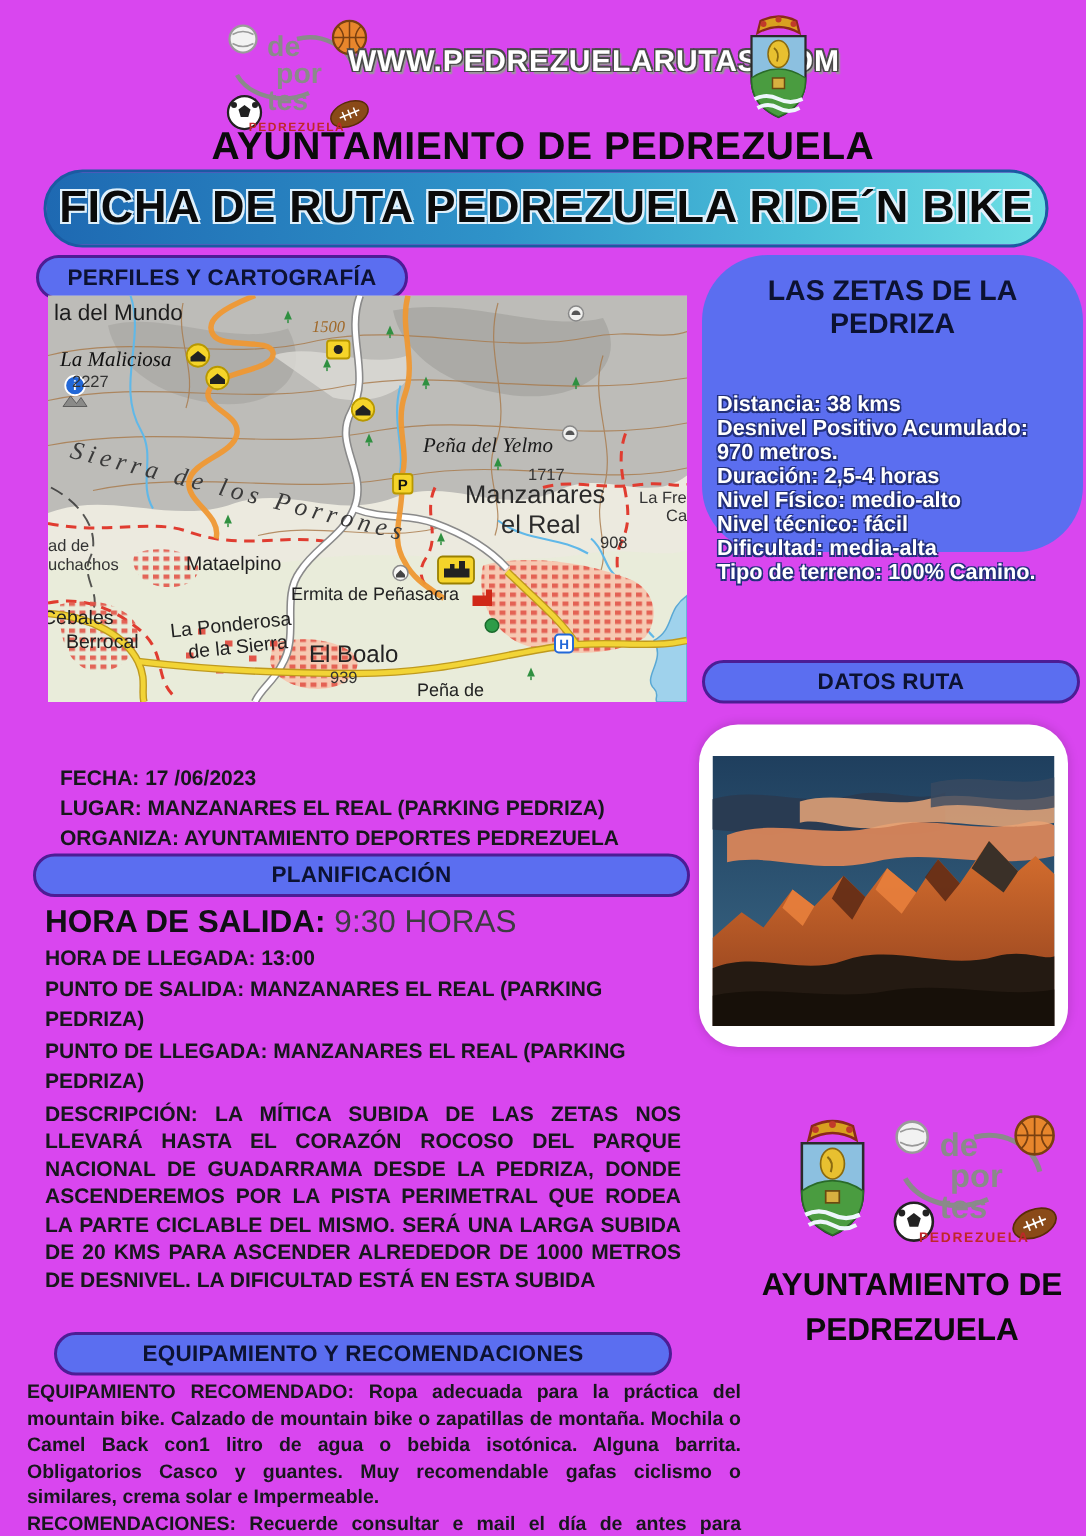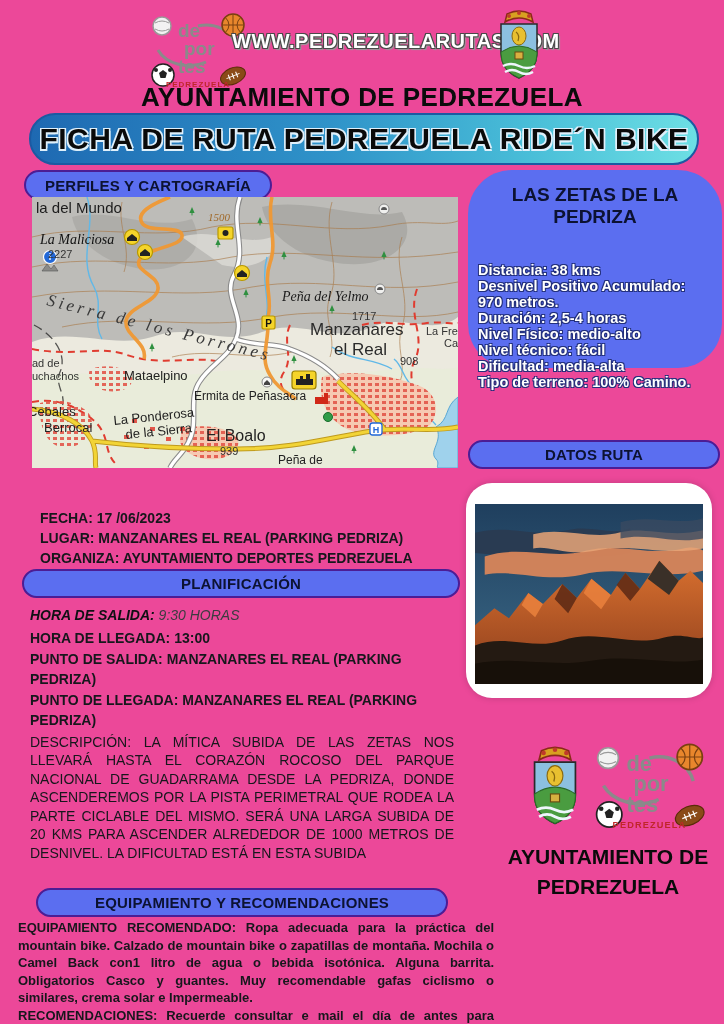--- a/index.html
+++ b/index.html
@@ -1,16 +1,16 @@
 <!DOCTYPE html>
 <html><head>
 <meta charset="utf-8">
 <style>
   html,body{margin:0;padding:0;background:#ffffff;}
-  .page{position:relative;width:724px;height:1024px;background:#ec4899;overflow:hidden;
+  .page{position:relative;width:724px;height:1024px;background:#d946ef;overflow:hidden;
         font-family:"Liberation Sans",sans-serif;color:#1a1a1a;}
   .abs{position:absolute;}
   
   .site-url{position:absolute;left:232px;top:30px;width:270px;text-align:center;
     font-weight:700;font-size:20px;letter-spacing:.5px;color:#ffffff;
     text-shadow:-1px -1px 0 #4a4a4a,1px -1px 0 #4a4a4a,-1px 1px 0 #4a4a4a,1px 1px 0 #4a4a4a,2px 2px 1px #9a9a9a;}
   .doc-title{position:absolute;left:0;top:82px;width:724px;text-align:center;
     font-size:26px;font-weight:800;color:#0b0b0b;letter-spacing:.4px;}
   .banner{position:absolute;left:29px;top:113px;width:666px;height:48px;border-radius:27px;
     background:linear-gradient(90deg,#1e69b2 0%,#2f93c9 45%,#49bed8 75%,#6ddfe4 100%);
@@ -23,25 +23,25 @@
     font-weight:700;font-size:15px;color:#0c1232;letter-spacing:.2px;box-sizing:border-box;}
   
   .zetas{position:absolute;left:468px;top:170px;width:254px;height:198px;background:#5b6ef0;
     border-radius:44px;box-sizing:border-box;padding:14px 10px 0 10px;}
   .zetas-title{text-align:center;font-weight:700;font-size:19px;color:#0c1232;}
   .zetas-body{margin-top:34px;font-weight:700;font-size:14.5px;line-height:16px;color:#ffffff;
     text-shadow:-1px -1px 0 #23307c,1px -1px 0 #23307c,-1px 1px 0 #23307c,1px 1px 0 #23307c;}
   
   .id-block{position:absolute;left:40px;top:508px;font-size:14px;font-weight:700;line-height:20px;color:#17171c;}
   .plan-block{position:absolute;left:30px;top:602px;width:424px;color:#17171c;}
-  .plan-line1{font-size:14px;line-height:26px;font-style:italic;}
+  .plan-line1{font-size:21px;line-height:26px;}
   .plan-line1 .lbl{font-weight:800;color:#101014;}
   .plan-line1 .val{font-weight:400;color:#3c3c40;}
   .plan-small{font-size:14px;font-weight:700;line-height:20.5px;}
-  .plan-desc{margin-top:2px;font-size:14px;font-weight:400;line-height:18.6px;text-align:justify;}
+  .plan-desc{margin-top:2px;font-size:14px;font-weight:700;line-height:18.6px;text-align:justify;}
   .equip-block{position:absolute;left:18px;top:919px;width:476px;font-size:13px;font-weight:700;
     line-height:17.5px;text-align:justify;color:#17171c;}
   .equip-block p{margin:0;}
   .footer-title{position:absolute;left:492px;top:842px;width:232px;text-align:center;
     font-size:21px;font-weight:700;line-height:30px;color:#0b0b0b;}
   
   .photo-frame{position:absolute;left:466px;top:483px;width:246px;height:215px;background:#fff;
     border-radius:26px;box-shadow:0 0 7px rgba(0,0,0,.18);box-sizing:border-box;padding:21px 9px 14px 9px;}
   .photo-frame svg{display:block;width:100%;height:100%;}
   svg text{font-family:"Liberation Sans",sans-serif;}

